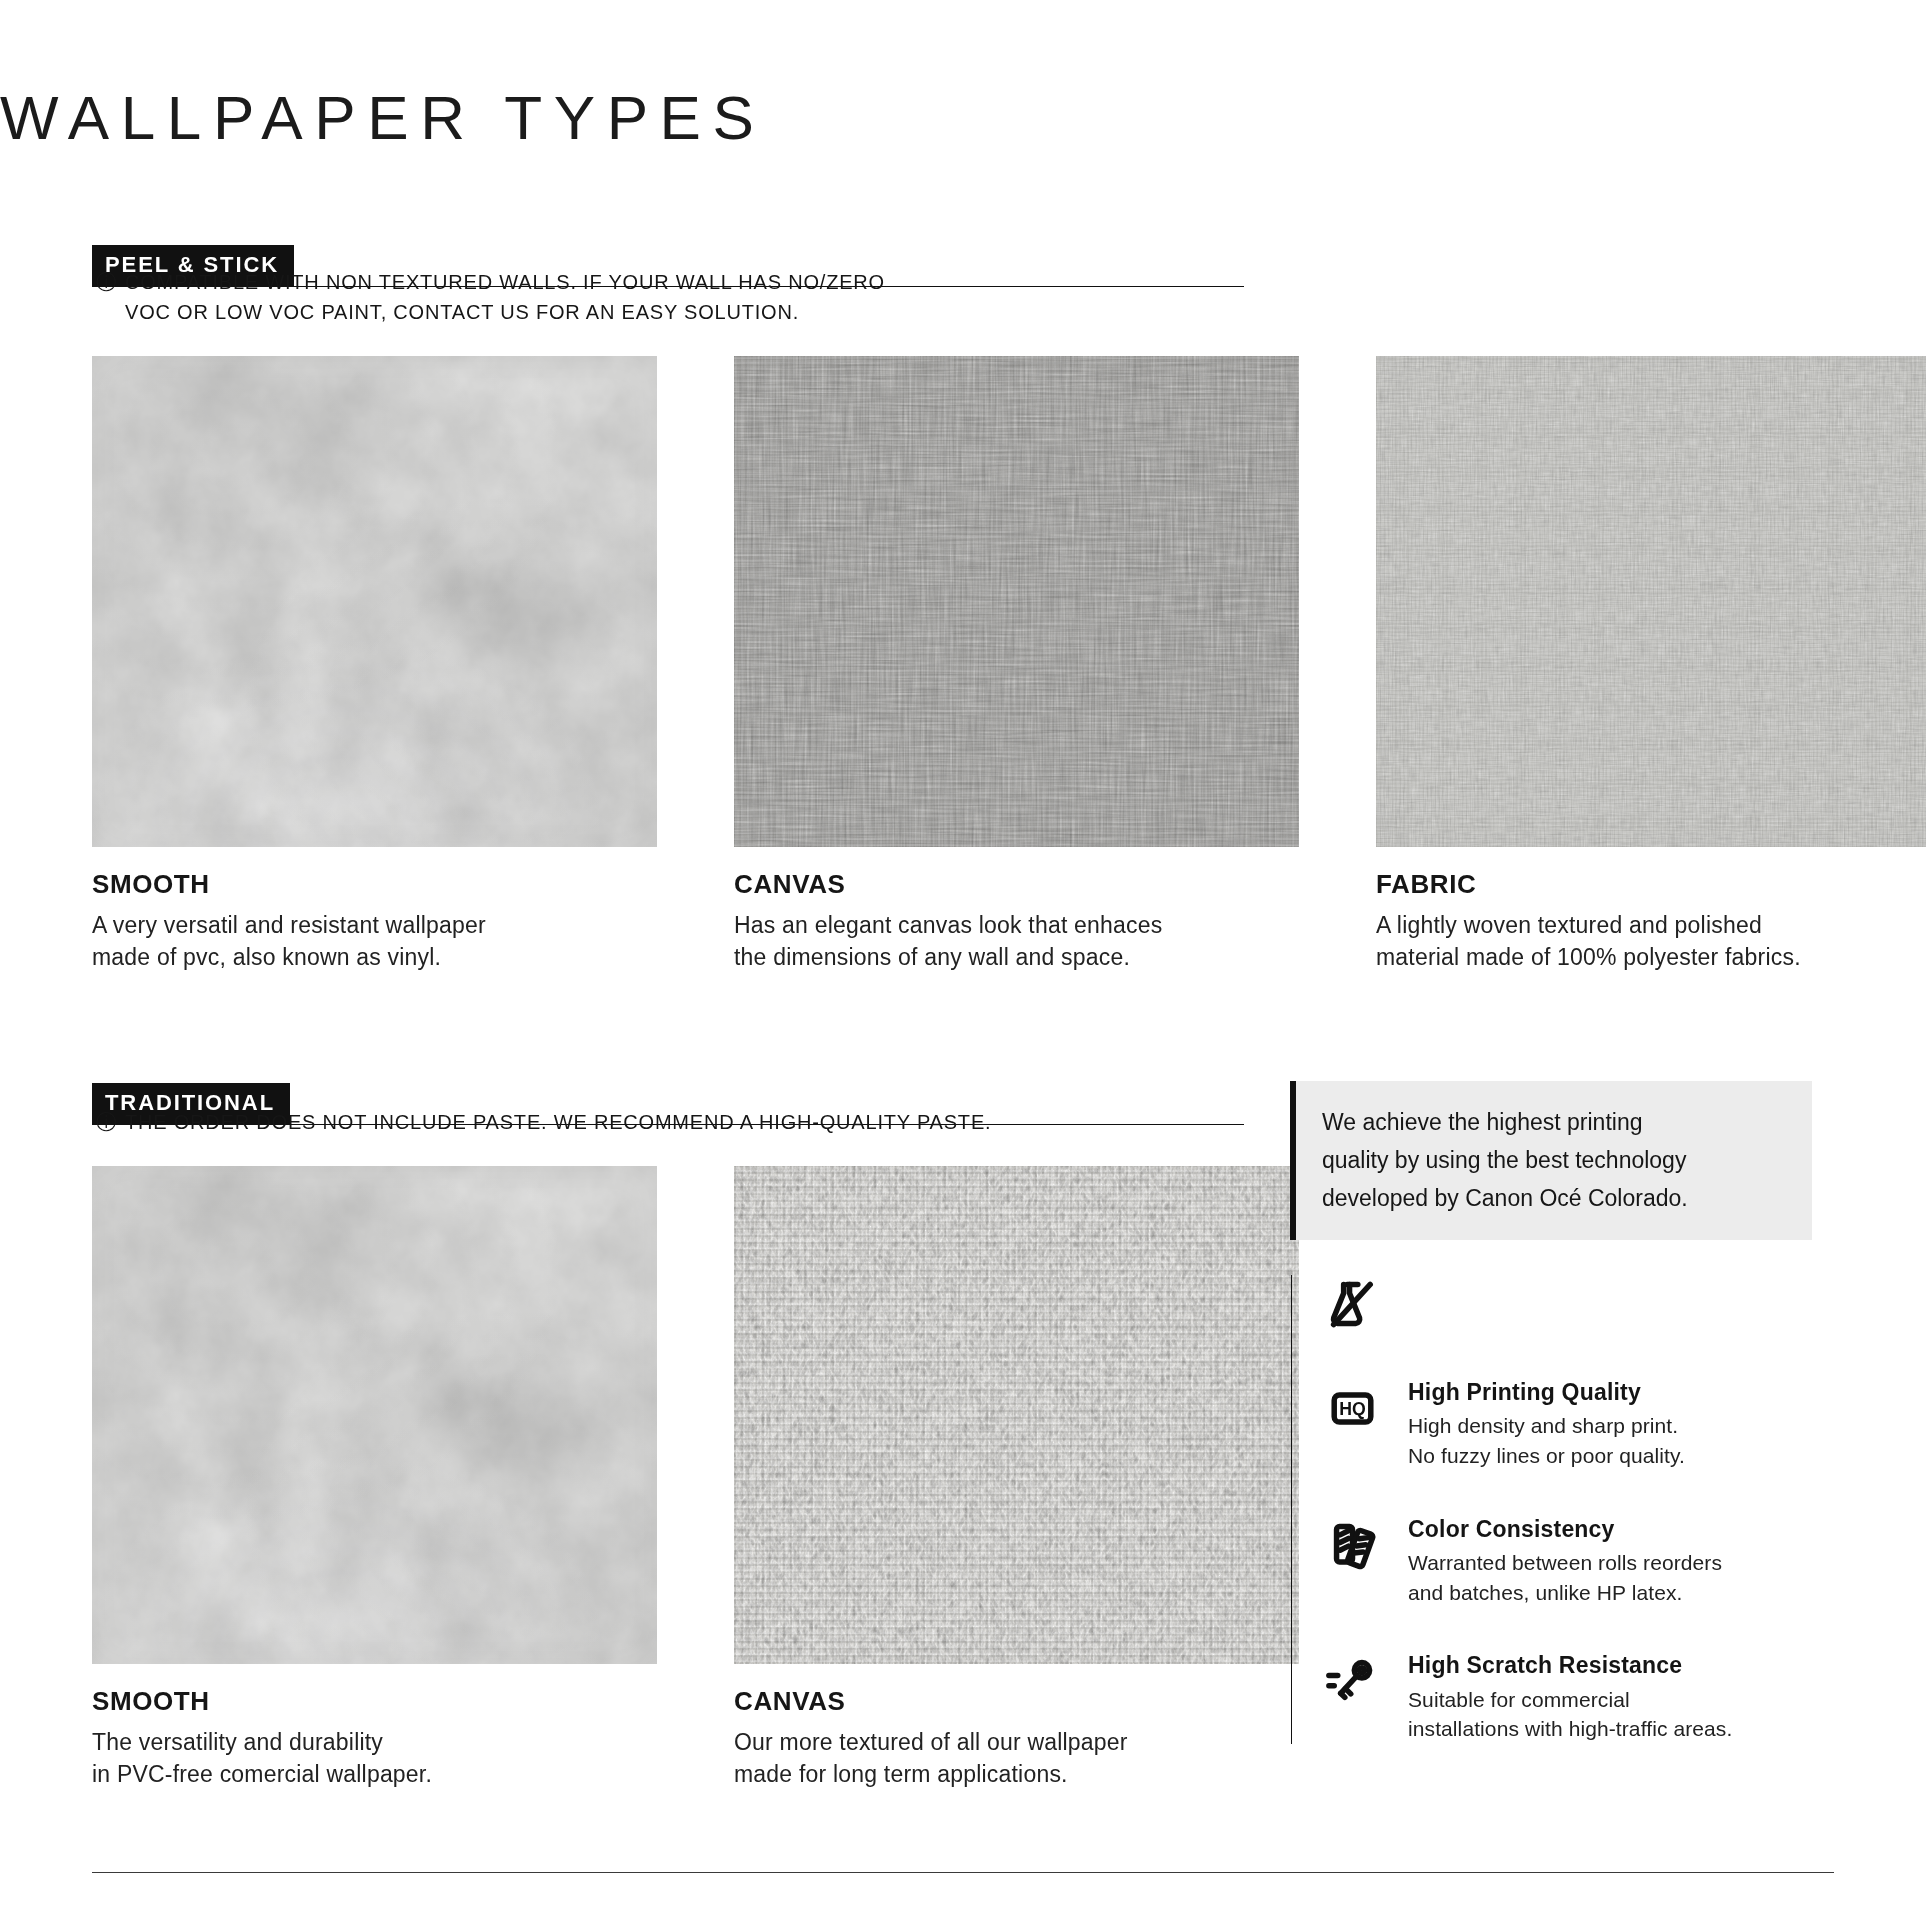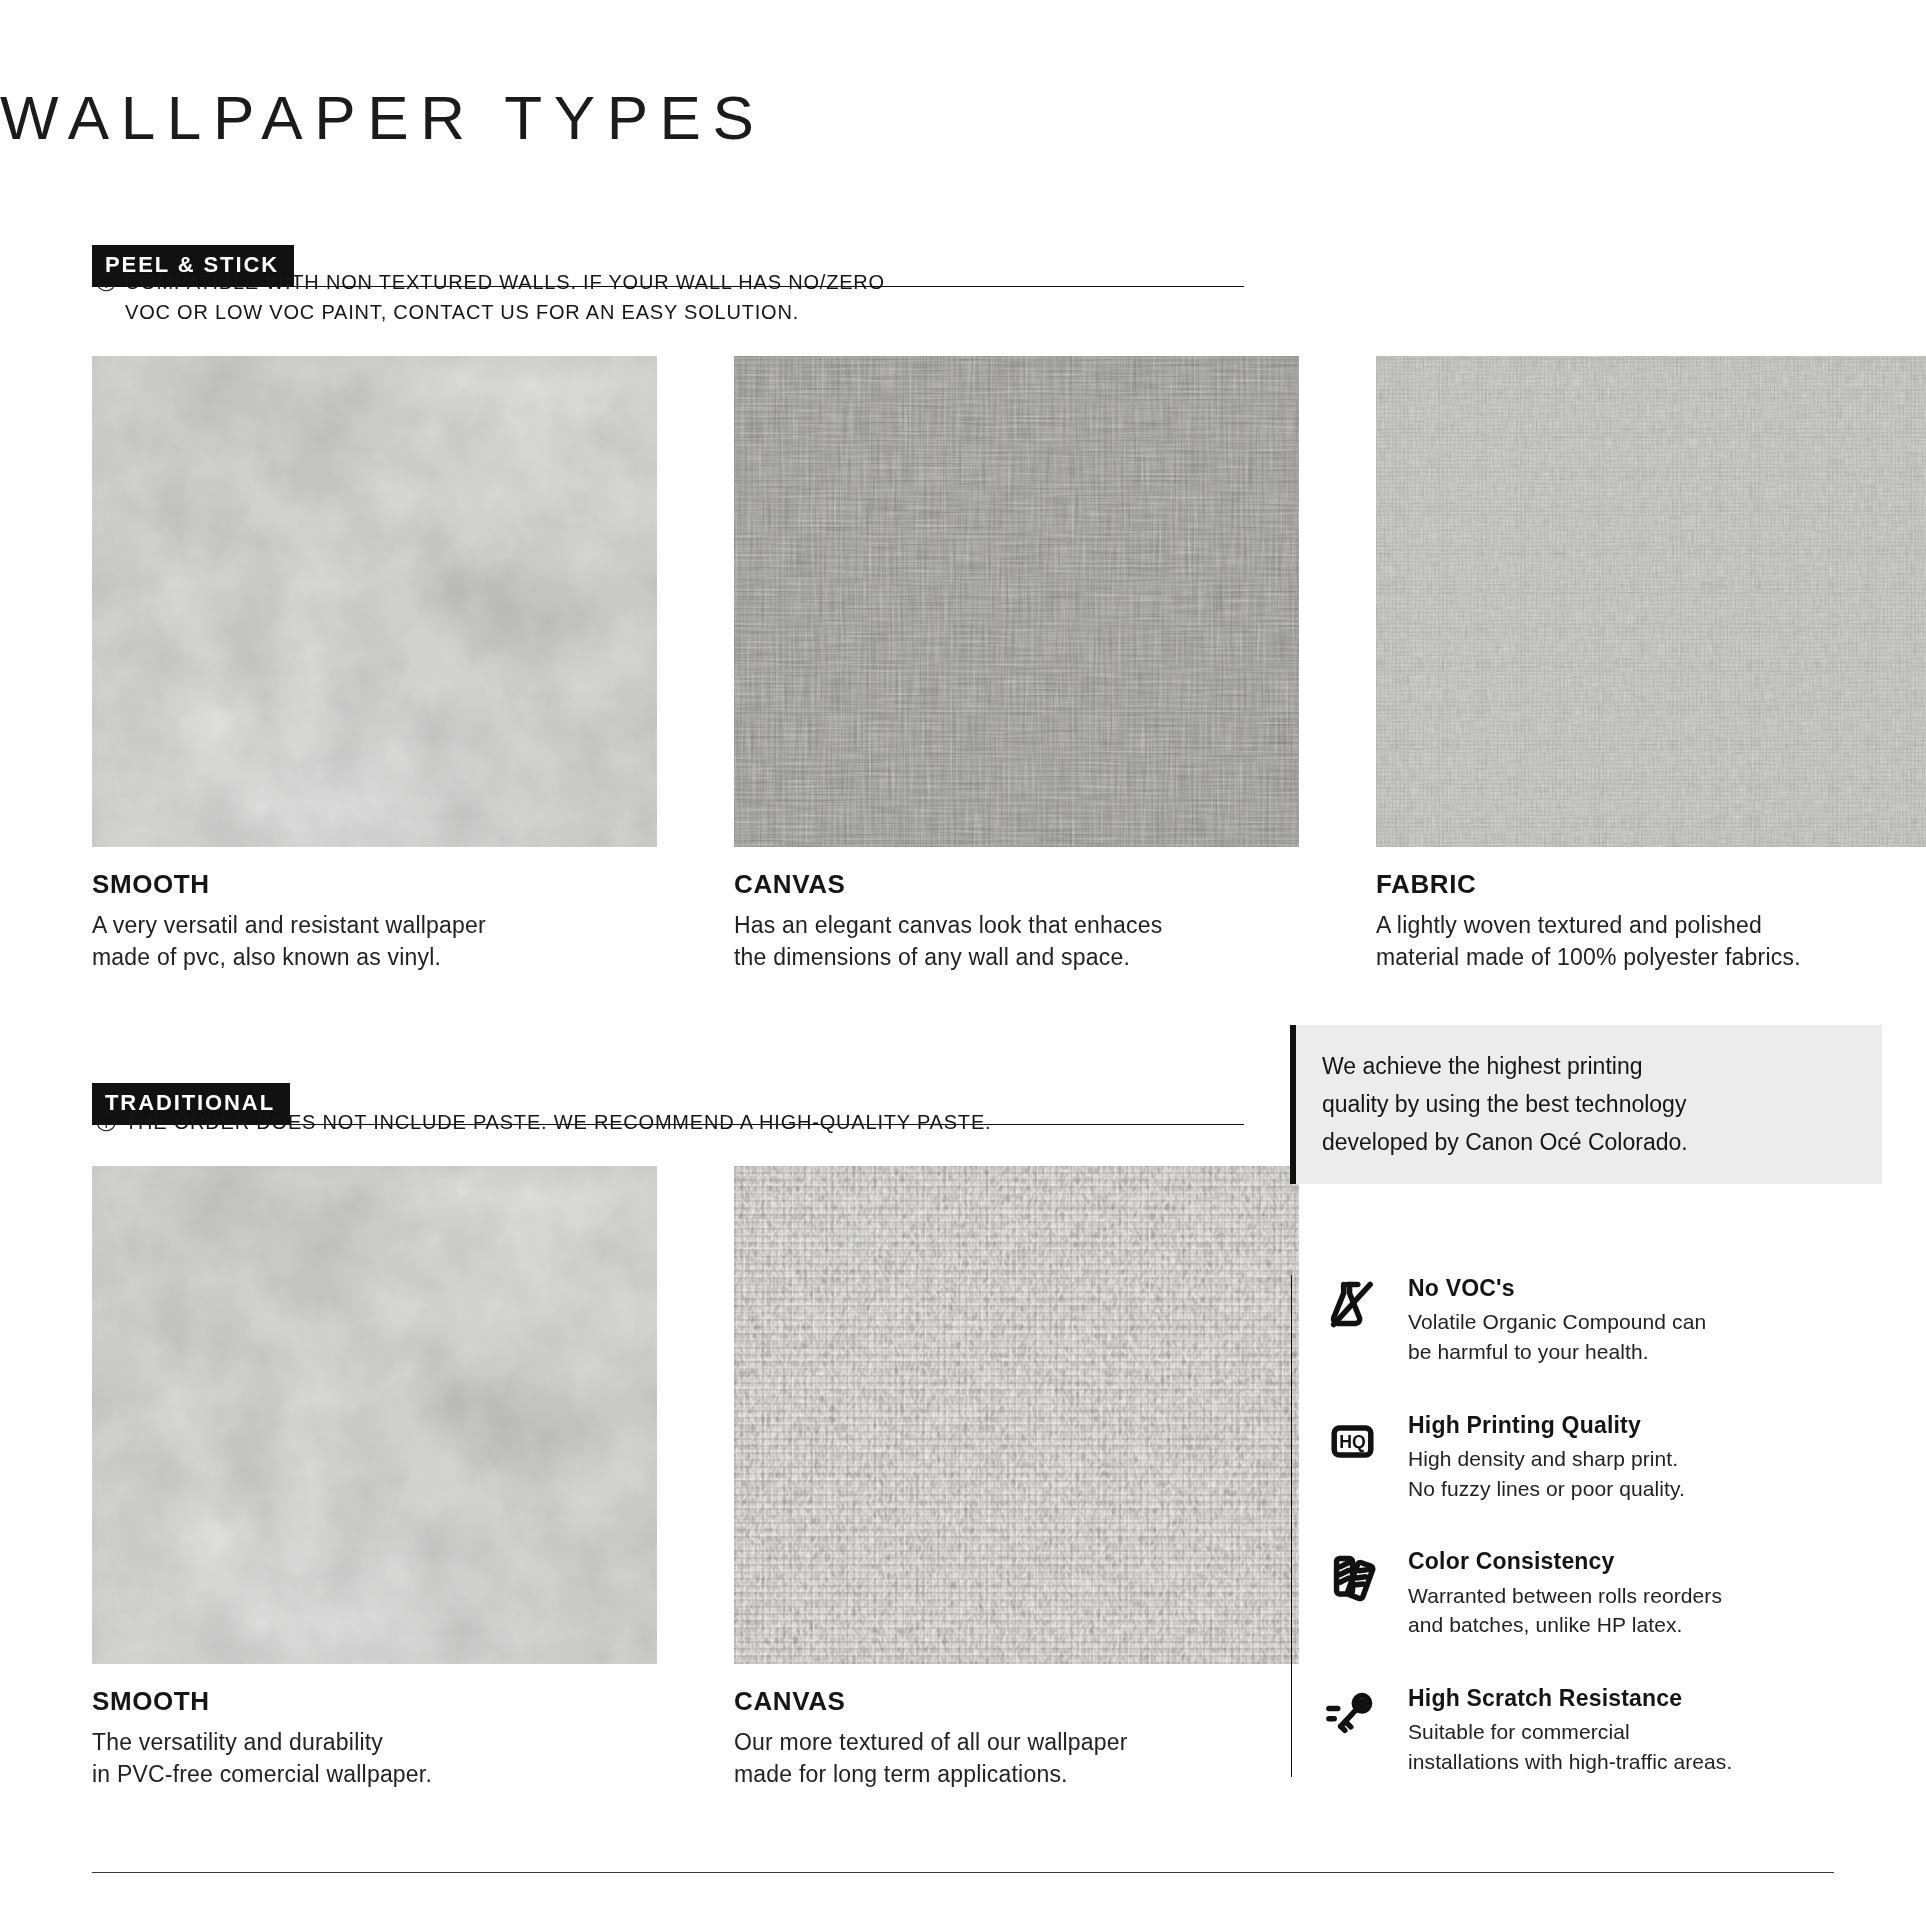--- a/index.html
+++ b/index.html
@@ -70,21 +70,21 @@
       repeating-linear-gradient(0deg, rgba(110,110,105,0.12) 0 1.9px, rgba(255,255,255,0.40) 1.9px 3.9px, transparent 3.9px 7px),
       repeating-linear-gradient(90deg, rgba(110,110,105,0.12) 0 1.9px, rgba(255,255,255,0.40) 1.9px 3.9px, transparent 3.9px 7px);
   }
 
   .card-title{ margin-top:22px; font-size:26px; font-weight:700; letter-spacing:0.6px; color:#161616; }
   .card-desc{ margin-top:10.3px; font-size:23px; line-height:1.38; color:#222;
     white-space:pre-line; letter-spacing:0.2px; }
 
   
   .quality-box{
-    position:absolute; left:1290px; top:1025px; width:592px;
+    position:absolute; left:1290px; top:1081px; width:522px;
     background:#ececec; border-left:6.4px solid #111;
     padding:22px 26px; font-size:23px; line-height:1.66; color:#161616;
   }
   .quality-box .qtext{ white-space:pre-line; }
 
   
   .features{
     position:absolute; left:1291px; top:1275px; width:578px;
     border-left:1.9px solid #111; padding-left:31px;
   }
@@ -238,25 +238,20 @@
     <div class="feature">
       <div class="feature-icon">
         <svg viewBox="0 0 100 100">
           <g class="icon-stroke">
             <path d="M41 16 h18"></path>
             <path d="M45 16 v15 L62 73 a7 7 0 0 1 -6.5 9 h-31 a7 7 0 0 1 -6.5 -9 L35 31 v-15"></path>
             <line x1="18" y1="84" x2="80" y2="16"></line>
           </g>
         </svg>
       </div>
-      <div class="feature-text">
-        <div class="feature-title">No VOC's</div>
-        <div class="feature-desc">Volatile Organic Compound can
-be harmful to your health.</div>
-      </div>
     </div>
 
     <div class="feature">
       <div class="feature-icon">
         <svg viewBox="0 0 100 100">
           <g class="icon-stroke">
             <rect x="19" y="27" width="62" height="46" rx="9"></rect>
           </g>
           <text class="hq-text" x="50" y="61" text-anchor="middle">HQ</text>
         </svg>

